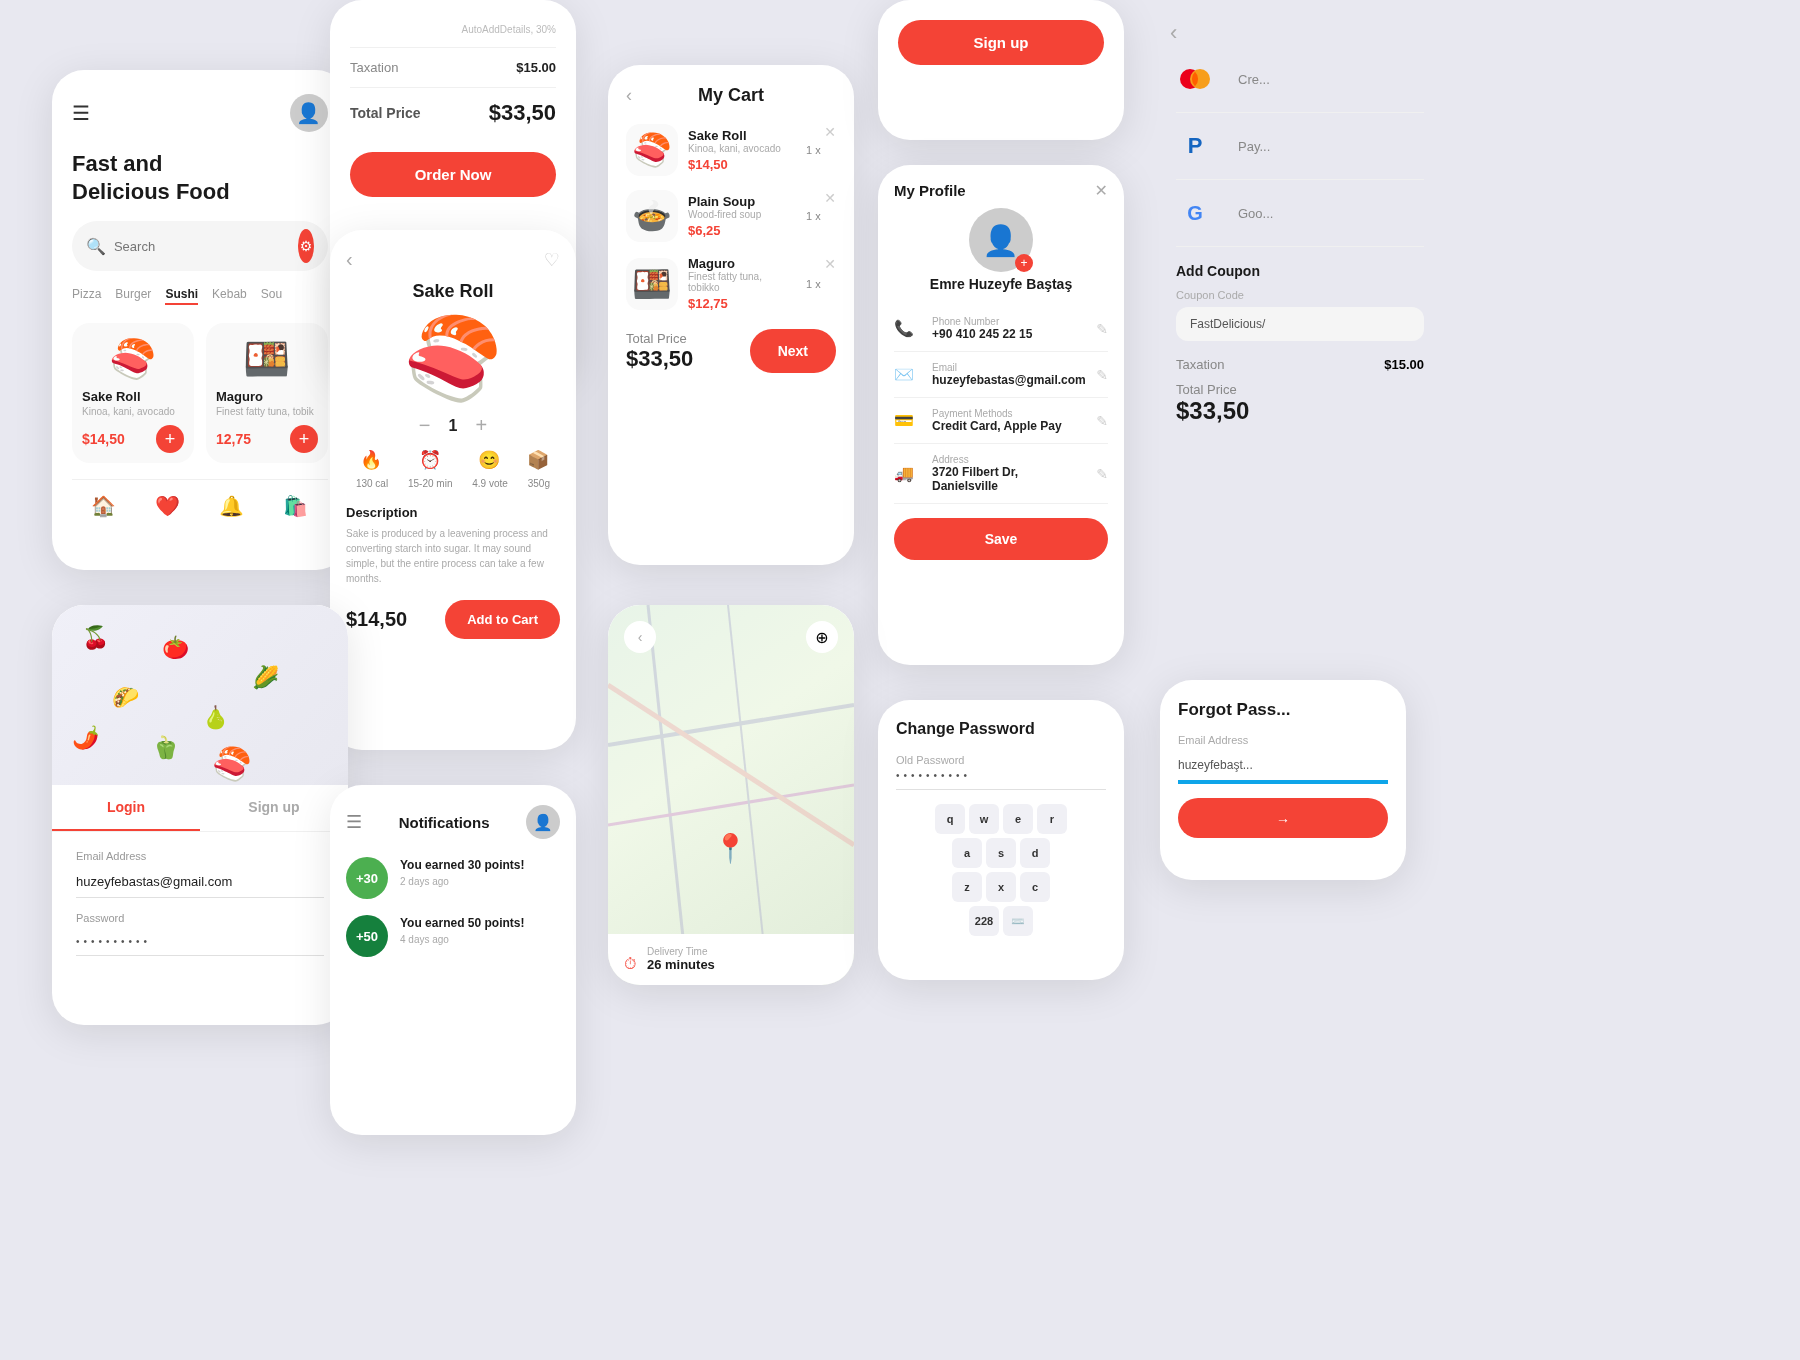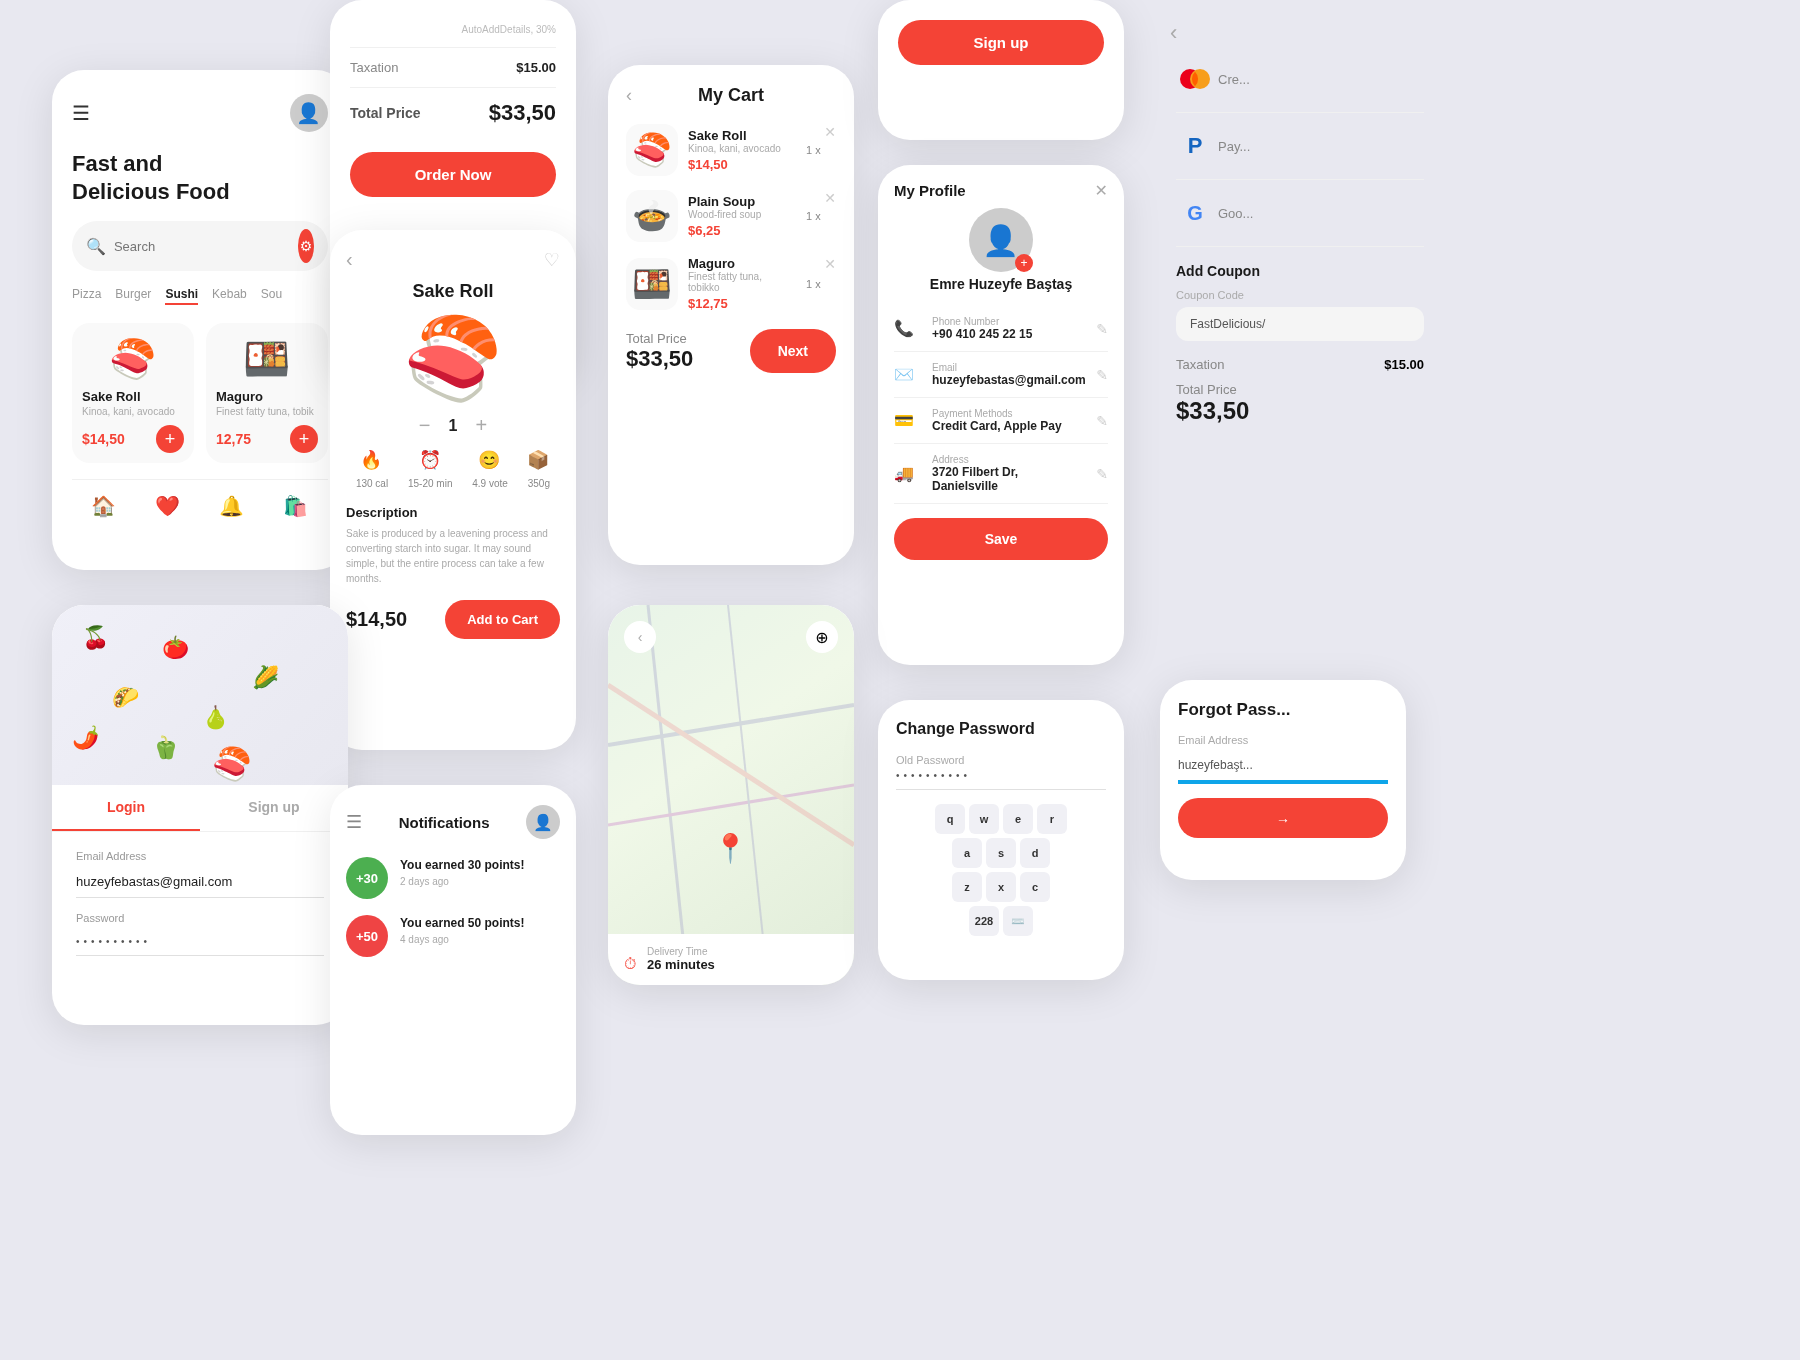--- a/index.html
+++ b/index.html
@@ -217,21 +217,21 @@
     .notif-title { font-size: 15px; font-weight: 700; color: #1a1a1a; }
     .notif-avatar { width: 34px; height: 34px; border-radius: 50%; background: #ccc; display: flex; align-items: center; justify-content: center; font-size: 16px; }
     .notif-hamburger { font-size: 18px; color: #888; }
     .notif-item { display: flex; align-items: flex-start; gap: 12px; margin-bottom: 16px; }
     .notif-badge { 
       width: 42px; height: 42px; border-radius: 50%; 
       display: flex; align-items: center; justify-content: center;
       font-size: 13px; font-weight: 700; color: #fff; flex-shrink: 0;
     }
     .badge-green { background: #4CAF50; }
-    .badge-blue { background: #ef4444; }
+    .badge-blue { background: #15803d; }
     .notif-text { font-size: 12px; color: #1a1a1a; font-weight: 600; line-height: 1.4; }
     .notif-time { font-size: 10px; color: #aaa; margin-top: 2px; }
 
     
     #card-map {
       left: 608px; top: 605px;
       width: 246px; height: 380px;
       padding: 0; overflow: hidden;
     }
     .map-bg {
@@ -253,21 +253,21 @@
     #card-pwd {
       left: 878px; top: 700px;
       width: 246px; height: 280px;
       padding: 20px 18px;
     }
     .pwd-title { font-size: 16px; font-weight: 800; color: #1a1a1a; margin-bottom: 16px; }
     .pwd-label { font-size: 11px; color: #aaa; margin-bottom: 4px; }
     .pwd-dots { font-size: 10px; letter-spacing: 4px; color: #555; border-bottom: 1px solid #e0e0e0; padding-bottom: 8px; margin-bottom: 14px; }
     .keyboard-row { display: flex; gap: 4px; margin-bottom: 4px; justify-content: center; }
     .key-btn { width: 30px; height: 30px; background: #f0f0f5; border-radius: 6px; display: flex; align-items: center; justify-content: center; font-size: 11px; color: #333; font-weight: 600; cursor: pointer; }
-    .payment-method-row { display: flex; align-items: center; gap: 4px; padding: 14px 0; border-bottom: 1px solid #f0f0f0; }
+    .payment-method-row { display: flex; align-items: center; gap: 24px; padding: 14px 0; border-bottom: 1px solid #f0f0f0; }
     .payment-method-logo { font-size: 22px; width: 38px; height: 38px; display: flex; align-items: center; justify-content: center; }
     .payment-method-name { font-size: 13px; color: #888; }
     .coupon-input-row { display: flex; align-items: center; background: #f5f5f5; border-radius: 12px; padding: 10px 14px; margin-bottom: 16px; }
     .coupon-input { border: none; background: transparent; flex: 1; font-size: 12px; color: #555; outline: none; }
 
     
     #card-forgot {
       left: 1160px; top: 680px;
       width: 246px; height: 200px;
       padding: 20px 18px;

